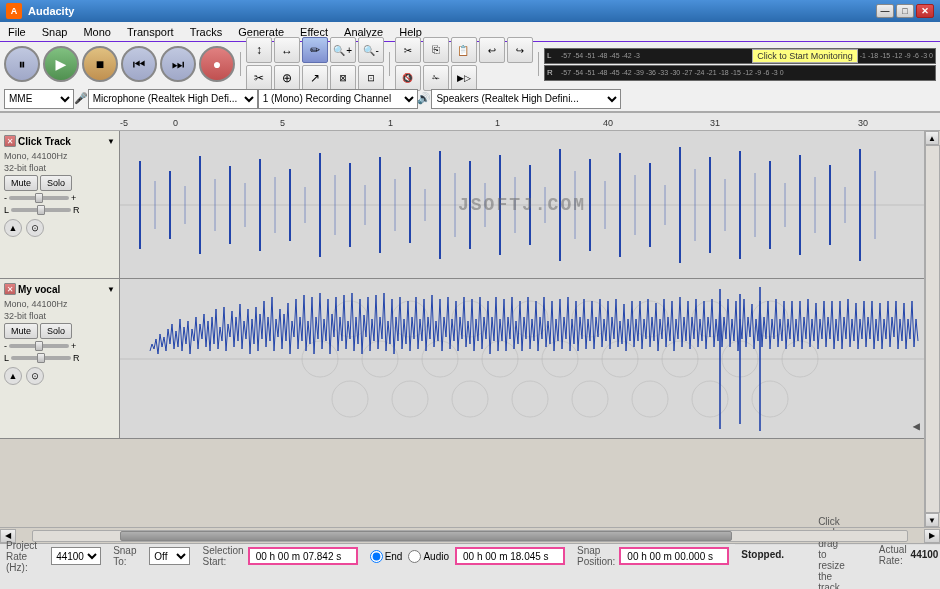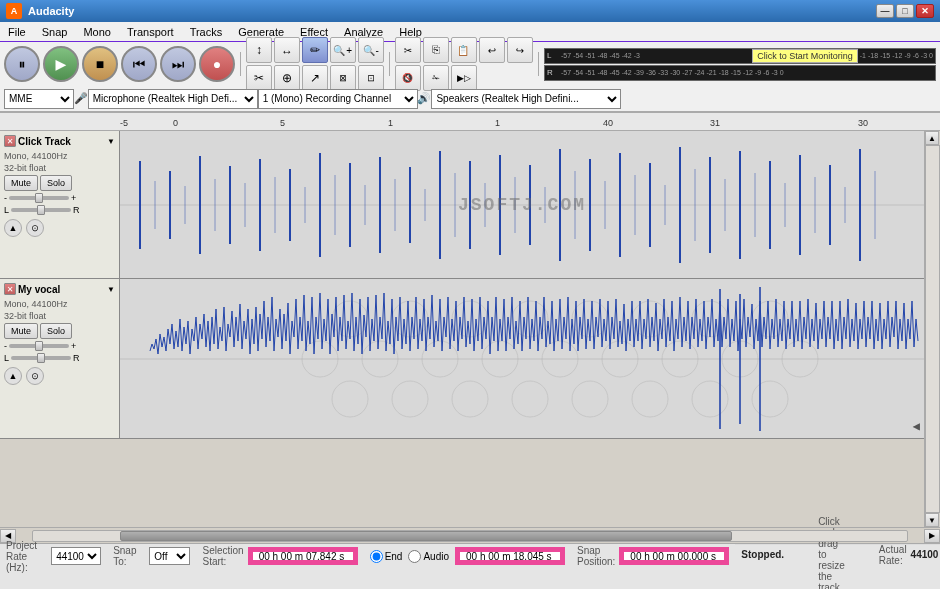--- a/index.html
+++ b/index.html
@@ -318,21 +318,21 @@
       padding: 2px 6px;
       height: 20px;
       border-top: 1px solid #ddd;
       justify-content: space-between;
       gap: 34px;
     }
     .status-label { font-size: 10px; color: #555; }
     .status-value { font-size: 10px; color: #222; font-weight: bold; }
     .time-input {
       height: 18px;
-      border: 5px solid #ec4899;
+      border: 2px solid #ec4899;
       background: white;
       font-size: 10px;
       padding: 0 6px;
       width: 110px;
     }
     .dropdown-small {
       height: 18px;
       font-size: 10px;
       border: 1px solid #888;
       background: white;

